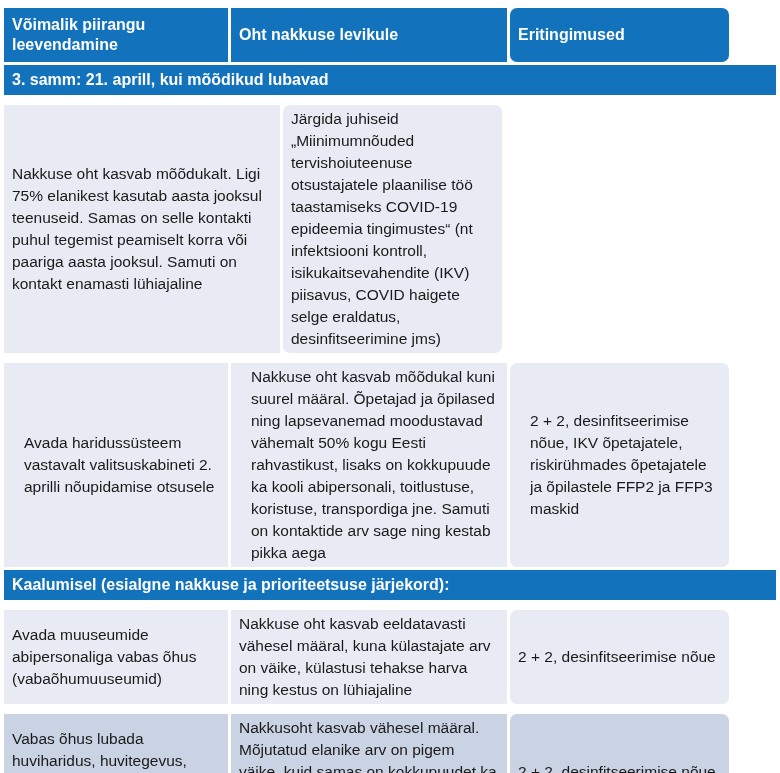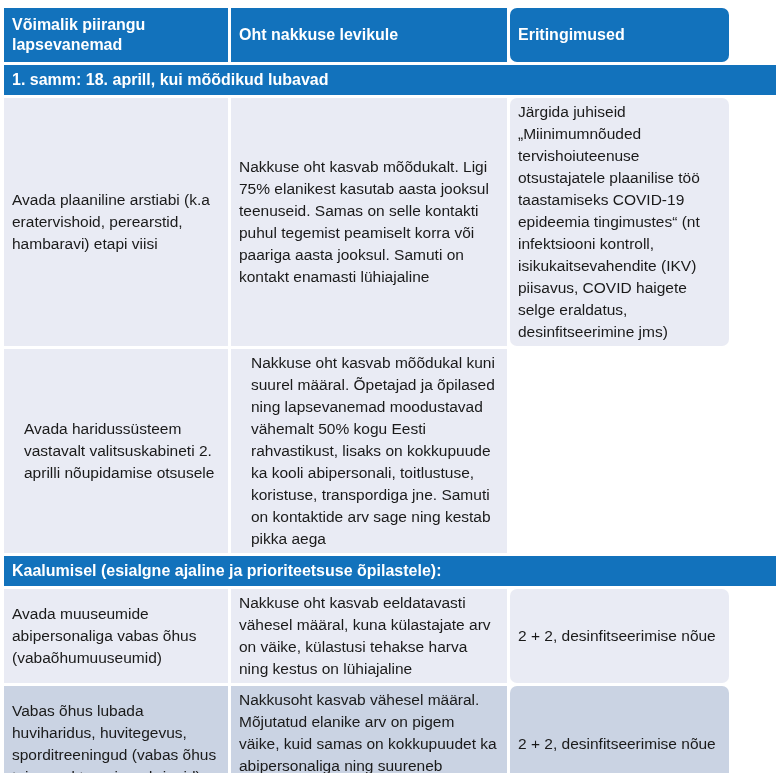--- a/index.html
+++ b/index.html
@@ -51,53 +51,54 @@
     display: flex;
     align-items: center;
     padding: 2px 8px;
     margin-bottom: 3px;
   }
   .body-cell {
     background: var(--row-light);
     color: var(--text-dark);
     font-size: 15.5px;
     line-height: 22px;
+    margin-top: 7px;
   }
   .row-1 .body-cell { min-height: 193px; }
   .row-2 .body-cell { min-height: 200px; padding-left: 20px; }
   .row-3 .body-cell { min-height: 93px; }
   .row-4 .body-cell { min-height: 108px; }
   .shaded .body-cell { background: var(--row-shaded); }
   .last-row { margin-bottom: 0; }
   .last-row .cell { border-bottom: 5px solid var(--header-blue); }
 </style>
 </head>
 <body>
 
 <div class="tbl">
 
   <div class="grid-row">
-    <div class="cell c1 header-cell">Võimalik piirangu lapsevanemad</div>
+    <div class="cell c1 header-cell">Võimalik piirangu leevendamine</div>
     <div class="cell c2 header-cell">Oht nakkuse levikule</div>
     <div class="cell c3 header-cell">Eritingimused</div>
   </div>
 
-  <div class="band">1. samm: 18. aprill, kui mõõdikud lubavad</div>
+  <div class="band">3. samm: 21. aprill, kui mõõdikud lubavad</div>
   <div class="grid-row row-1">
-    <div class="cell c1 body-cell">Avada plaaniline arstiabi (k.a eratervishoid, perearstid, hambaravi) etapi viisi</div>
     <div class="cell c2 body-cell">Nakkuse oht kasvab mõõdukalt. Ligi 75% elanikest kasutab aasta jooksul teenuseid. Samas on selle kontakti puhul tegemist peamiselt korra või paariga aasta jooksul. Samuti on kontakt enamasti lühiajaline</div>
     <div class="cell c3 body-cell">Järgida juhiseid „Miinimumnõuded tervishoiuteenuse otsustajatele plaanilise töö taastamiseks COVID-19 epideemia tingimustes“ (nt infektsiooni kontroll, isikukaitsevahendite (IKV) piisavus, COVID haigete selge eraldatus, desinfitseerimine jms)</div>
   </div>
 
   <div class="grid-row row-2">
     <div class="cell c1 body-cell">Avada haridussüsteem vastavalt valitsuskabineti 2. aprilli nõupidamise otsusele</div>
     <div class="cell c2 body-cell">Nakkuse oht kasvab mõõdukal kuni suurel määral. Õpetajad ja õpilased ning lapsevanemad moodustavad vähemalt 50% kogu Eesti rahvastikust, lisaks on kokkupuude ka kooli abipersonali, toitlustuse, koristuse, transpordiga jne. Samuti on kontaktide arv sage ning kestab pikka aega</div>
+    <div class="cell c3 body-cell">2 + 2, desinfitseerimise nõue, IKV õpetajatele, riskirühmades õpetajatele ja õpilastele FFP2 ja FFP3 maskid</div>
   </div>
 
-  <div class="band">Kaalumisel (esialgne ajaline ja prioriteetsuse õpilastele):</div>
+  <div class="band">Kaalumisel (esialgne nakkuse ja prioriteetsuse järjekord):</div>
   <div class="grid-row row-3">
     <div class="cell c1 body-cell">Avada muuseumide abipersonaliga vabas õhus (vabaõhumuuseumid)</div>
     <div class="cell c2 body-cell">Nakkuse oht kasvab eeldatavasti vähesel määral, kuna külastajate arv on väike, külastusi tehakse harva ning kestus on lühiajaline</div>
     <div class="cell c3 body-cell">2 + 2, desinfitseerimise nõue</div>
   </div>
   <div class="grid-row row-4 shaded last-row">
     <div class="cell c1 body-cell">Vabas õhus lubada huviharidus, huvitegevus, sporditreeningud (vabas õhus toimuvad treeningud-ringid)</div>
     <div class="cell c2 body-cell">Nakkusoht kasvab vähesel määral. Mõjutatud elanike arv on pigem väike, kuid samas on kokkupuudet ka abipersonaliga ning suureneb transpordikasutus</div>
     <div class="cell c3 body-cell">2 + 2, desinfitseerimise nõue</div>
   </div>

